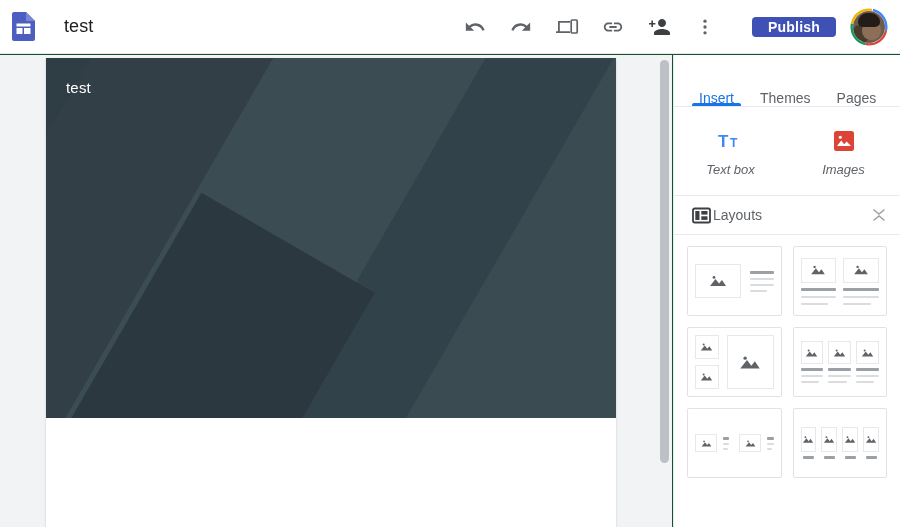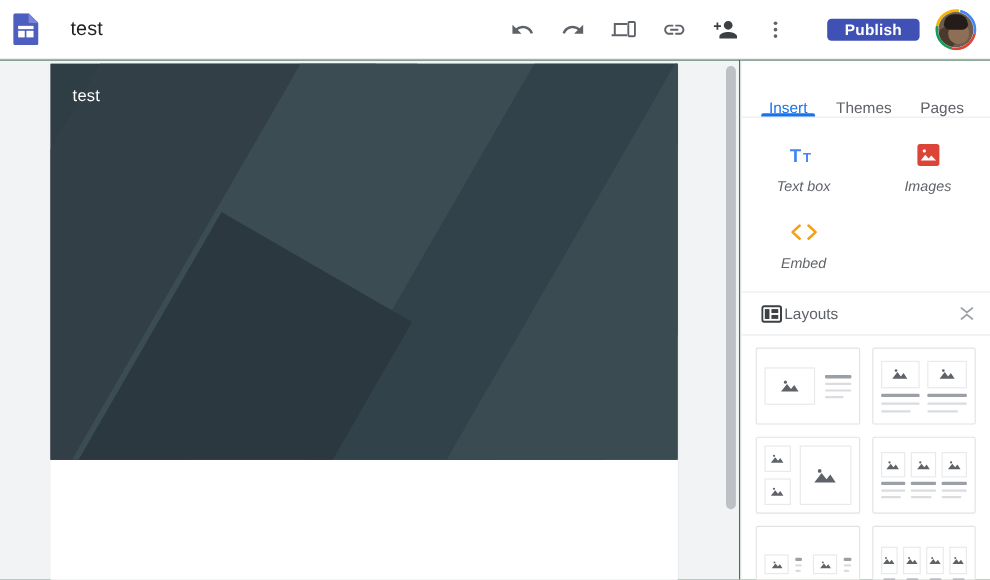--- a/index.html
+++ b/index.html
@@ -329,29 +329,20 @@
         <div class="insert-icon">
           <svg width="22" height="22" viewBox="0 0 22 22">
             <rect x="1" y="1" width="20" height="20" rx="2.5" fill="#db4437"></rect>
             <path d="M4 16l4.2-5.4 3 3.6 2.4-2.8L18 16H4z" fill="#ffffff"></path>
             <circle cx="7.3" cy="7.2" r="1.5" fill="#ffffff"></circle>
           </svg>
         </div>
         <div class="insert-label">Images</div>
       </div>
 
-      <div class="insert-item">
-        <div class="insert-icon">
-          <svg width="26" height="18" viewBox="0 0 26 18">
-            <path d="M9 3L2.5 9 9 15" fill="none" stroke="#f4a014" stroke-width="2.3" stroke-linecap="round" stroke-linejoin="round"></path>
-            <path d="M17 3l6.5 6L17 15" fill="none" stroke="#f4a014" stroke-width="2.3" stroke-linecap="round" stroke-linejoin="round"></path>
-          </svg>
-        </div>
-        <div class="insert-label">Embed</div>
-      </div>
 
     </div>
 
     <div class="section-head">
       <svg width="19" height="17" viewBox="0 0 19 17">
         <rect x="1" y="1.5" width="17" height="14" rx="1.6" fill="none" stroke="#3c4043" stroke-width="1.8"></rect>
         <rect x="3.3" y="4" width="4.2" height="9" fill="#3c4043"></rect>
         <rect x="9.3" y="4" width="6.2" height="3.6" fill="#3c4043"></rect>
         <rect x="9.3" y="9.3" width="6.2" height="3.6" fill="#3c4043"></rect>
       </svg>

